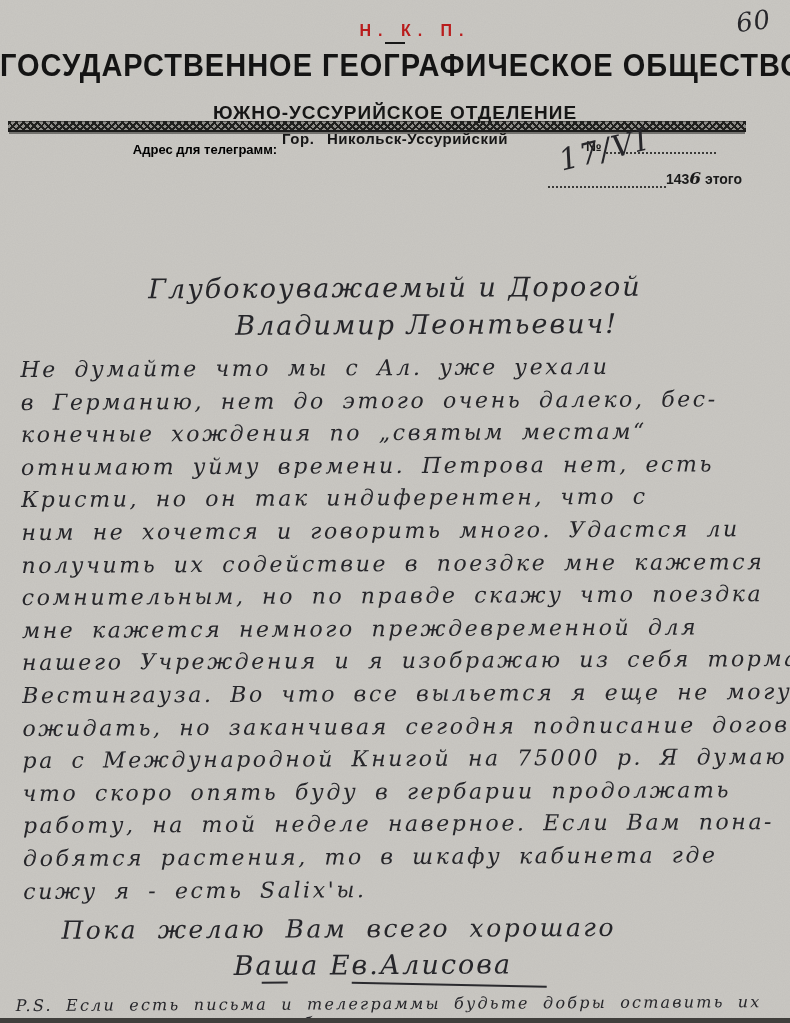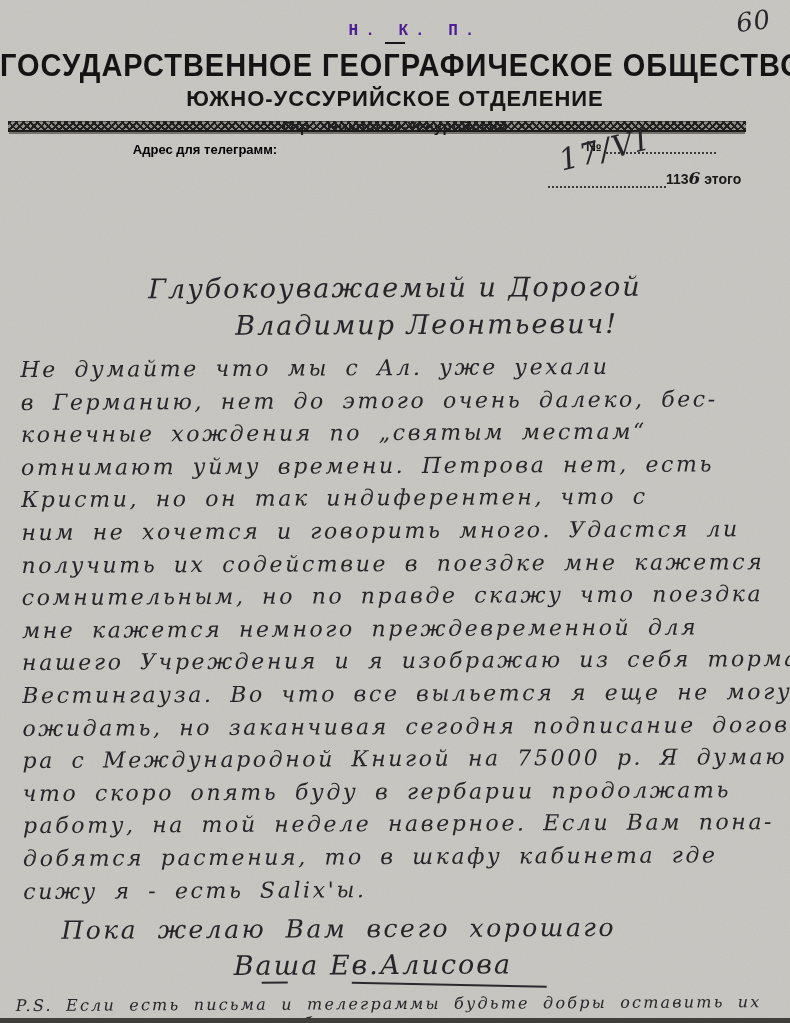--- a/index.html
+++ b/index.html
@@ -9,32 +9,32 @@
     background:#cac8c3;
     overflow:hidden;
     font-family:"Liberation Sans",sans-serif;
     color:#1c1c1c;
   }
   .noise{position:absolute;inset:0;opacity:.16;pointer-events:none;}
   
   .letterhead{position:absolute;top:0;left:0;width:100%;text-align:center;}
   .org-abbr{
     margin-top:22px;
-    font-family:Liberation Mono, monospace;
-    font-size:16px;font-weight:bold;letter-spacing:7px;color:#4c1d95;padding-left:40px;
+    font-family:Liberation Sans, sans-serif;
+    font-size:16px;font-weight:bold;letter-spacing:7px;color:#b91c1c;padding-left:40px;
   }
   .abbr-dash{width:20px;height:2px;background:#181818;margin:2px auto 0 auto;}
   .org-title{
     margin-top:6px;
     font-size:29px;font-weight:700;letter-spacing:1px;
     transform:scaleY(1.05);color:#141414;white-space:nowrap;
   }
   .org-subtitle{
-    margin-top:3px;
-    font-size:22px;font-weight:700;letter-spacing:1px;color:#161616;
+    margin-top:19px;
+    font-size:19px;font-weight:700;letter-spacing:1px;color:#161616;
   }
   .city-line{
     margin-top:6px;
     font-size:15px;font-weight:700;letter-spacing:.5px;color:#161616;word-spacing:8px;
   }
   .ornament{
     position:absolute;top:121px;left:8px;width:738px;height:8px;
     background:
       repeating-linear-gradient(45deg,#21211f 0 2px,transparent 2px 5px),
       repeating-linear-gradient(-45deg,#21211f 0 2px,rgba(40,40,38,.35) 2px 5px);
@@ -116,21 +116,21 @@
     <div>Адрес для телеграмм:</div>
   </div>
 
   <div class="numdate-block">
     <div class="num-row">
       <span class="num-label">№</span>
       <span class="dotted lead1"></span>
     </div>
     <div class="date-row">
       <span class="dotted lead2"></span>
-      <span class="year"><span>113</span><span class="hw-year-digit">6</span><span> этого</span></span>
+      <span class="year"><span>143</span><span class="hw-year-digit">6</span><span> этого</span></span>
     </div>
     <div class="hw-date hw">17/VI</div>
   </div>
 
   <div class="letter hw">
     <div class="salutation1">Глубокоуважаемый и Дорогой</div>
     <div class="salutation2">Владимир Леонтьевич!</div>
     <div class="body-lines">
         <div class="hw-line">Не думайте что мы с Ал. уже уехали</div>
         <div class="hw-line">в Германию, нет до этого очень далеко, бес-</div>

